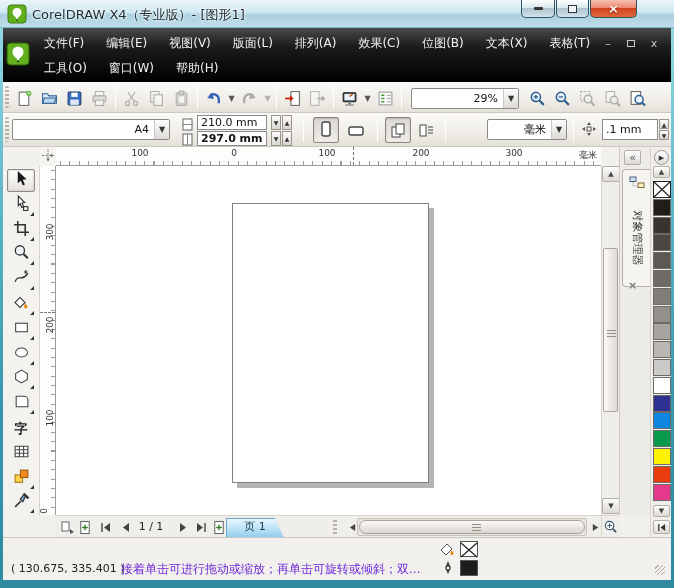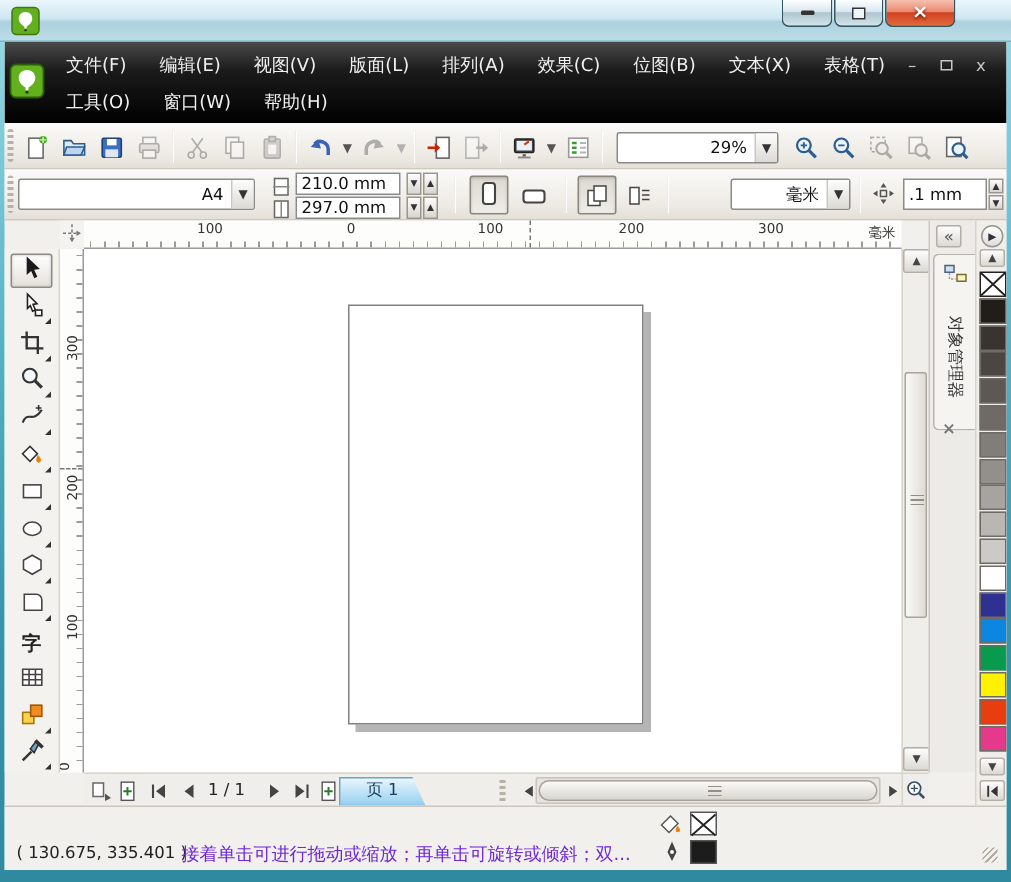--- a/index.html
+++ b/index.html
@@ -152,20 +152,21 @@
 
 <div id="window">
   <div id="titlebar">
     <span id="title-icon">
       <svg width="18" height="18" viewBox="0 0 18 18">
           <rect x="0" y="0" width="18" height="18" rx="3" fill="#63b01f" stroke="#3f7a10"></rect>
           <path d="M9 3 C12 3 13.5 5 13.5 7.5 C13.5 10 11 12 9.8 12.6 L9.8 14 8.2 14 8.2 12.6 C7 12 4.5 10 4.5 7.5 C4.5 5 6 3 9 3Z" fill="#fff"></path>
           <path d="M8.2 14.5h1.6v1.3H8.2z" fill="#2d2d2d"></path>
         </svg>
     </span>
+    <span id="title-text">CorelDRAW X4（专业版）- [图形1]</span>
     <span class="winbtn" id="btn-min">
         <span class="minbar"></span>
       </span>
     <span class="winbtn" id="btn-max">
         <span class="restore"></span>
       </span>
     <span class="winbtn" id="btn-close">
         <span class="x">×</span>
       </span>
   </div>
@@ -397,21 +398,21 @@
         <svg width="13" height="13" viewBox="0 0 13 13">
             <rect x="2" y="1" width="9" height="11" fill="#fff" stroke="#666"></rect>
             <path d="M6.5 1v11" stroke="#888"></path>
           </svg>
       </span>
       <input class="pb-input pb-abs" style="left: 194px; top: 2px;" value="210.0 mm">
       <span class="spin-pair pb-abs" style="left:267px;top:2px;">
           <span class="spin-sq">▼</span>
           <span class="spin-sq">▲</span>
         </span>
-      <input class="pb-input pb-abs" style="left: 194px; top: 18px;" value="297.0 mm">
+      <input class="pb-input pb-abs" style="left: 194px; top: 18px; font-weight: bold;" value="297.0 mm">
       <span class="spin-pair pb-abs" style="left:267px;top:18px;">
           <span class="spin-sq">▼</span>
           <span class="spin-sq">▲</span>
         </span>
       <span class="pb-sep" style="left:300px;"></span>
       <div class="pb-btn pressed pb-abs" style="left:310px;top:4px;">
         <svg width="16" height="18" viewBox="0 0 16 18">
             <rect x="4" y="1" width="8" height="14" rx="2" fill="#fff" stroke="#444" stroke-width="1.4"></rect>
           </svg>
       </div>

